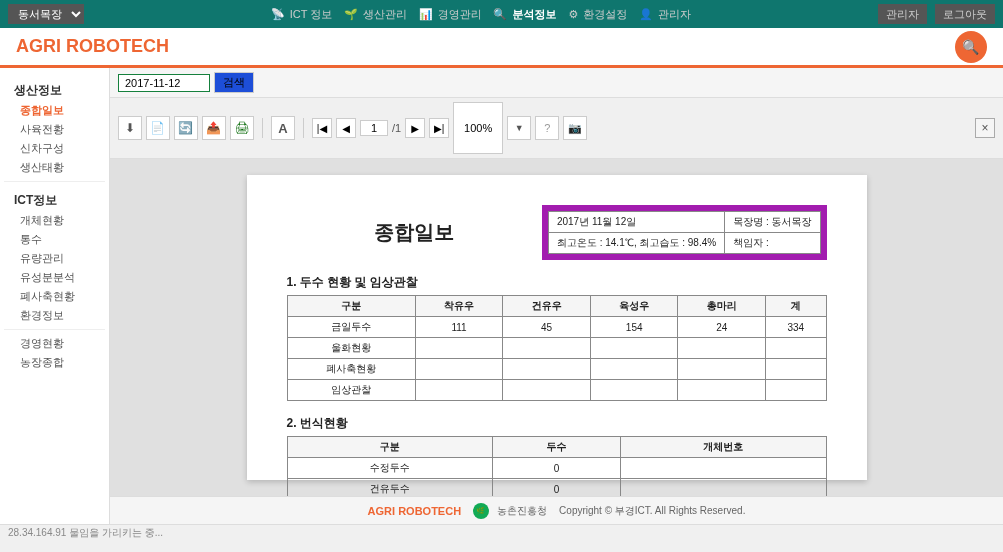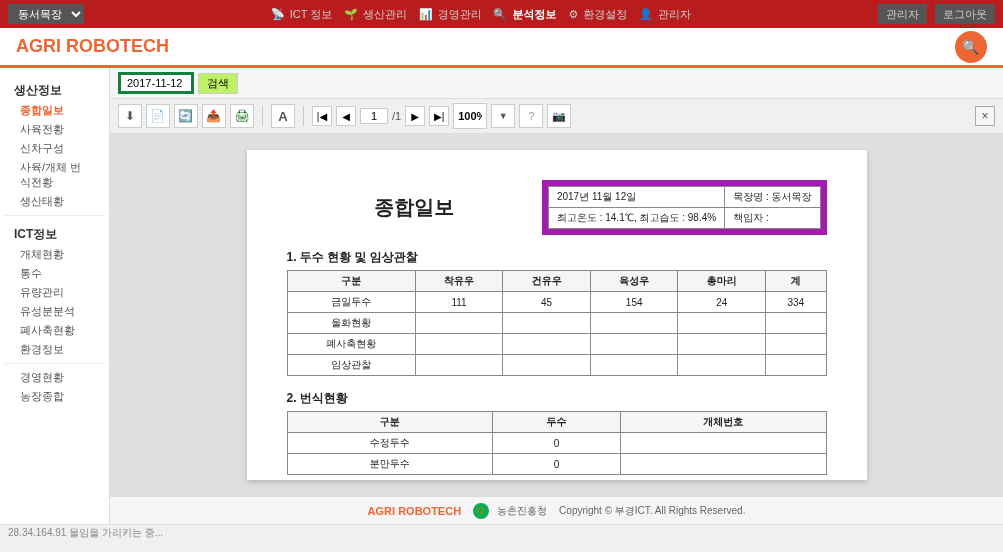--- a/index.html
+++ b/index.html
@@ -1,19 +1,19 @@
 <!DOCTYPE html>
 <html><head>
   <meta charset="utf-8">
   <style>
     * { margin: 0; padding: 0; box-sizing: border-box; }
     body { font-family: '맑은 고딕', 'Malgun Gothic', sans-serif; font-size: 12px; background: #f0f0f0; width: 1003px; height: 552px; overflow: hidden; }
 
     
-    .top-nav { background: #b91c1c; height: 28px; display: flex; align-items: center; padding: 0 8px; gap: 4px; }
+    .top-nav { background: #0f766e; height: 28px; display: flex; align-items: center; padding: 0 8px; gap: 4px; }
     .farm-select { background: #555; color: #fff; border: none; font-size: 11px; padding: 2px 6px; height: 20px; cursor: pointer; }
     .nav-spacer { flex: 1; }
     .top-nav-links { display: flex; gap: 12px; align-items: center; }
     .top-nav-link { color: #ccc; font-size: 11px; cursor: pointer; display: flex; align-items: center; gap: 3px; }
     .top-nav-link.active { color: #fff; font-weight: bold; }
     .top-nav-right { display: flex; gap: 8px; align-items: center; }
     .top-nav-btn { background: #555; color: #ccc; border: none; font-size: 11px; padding: 2px 8px; cursor: pointer; height: 20px; }
 
     
     .brand-bar { background: #fff; height: 40px; display: flex; align-items: center; padding: 0 16px; border-bottom: 3px solid #e63; }
@@ -30,34 +30,34 @@
     .sidebar-section-title { font-size: 12px; font-weight: bold; color: #333; padding: 6px 10px 2px; }
     .sidebar-item { font-size: 11px; color: #555; padding: 2px 16px; cursor: pointer; }
     .sidebar-item.active { color: #e63; font-weight: bold; }
     .sidebar-divider { height: 1px; background: #eee; margin: 4px 0; }
 
     
     .main-content { flex: 1; overflow: hidden; display: flex; flex-direction: column; background: #e8e8e8; position: relative; }
 
     
     .toolbar { background: #f5f5f5; border-bottom: 1px solid #ddd; padding: 4px 8px; display: flex; align-items: center; gap: 4px; }
-    .date-input { border: 3px solid #15803d; padding: 2px 6px; font-size: 11px; width: 76px; }
-    .search-btn { background: #bef264; border: 1px solid #ccc; padding: 2px 8px; font-size: 11px; cursor: pointer; }
+    .date-input { border: 1px solid #15803d; padding: 2px 6px; font-size: 11px; width: 92px; }
+    .search-btn { background: #1d4ed8; border: 1px solid #ccc; padding: 2px 8px; font-size: 11px; cursor: pointer; }
 
     
     .pdf-toolbar { background: #f0f0f0; border-bottom: 1px solid #ddd; padding: 4px 8px; display: flex; align-items: center; gap: 4px; }
     .pdf-icon-btn { width: 24px; height: 24px; border: 1px solid #ccc; background: #fff; cursor: pointer; display: flex; align-items: center; justify-content: center; font-size: 12px; color: #555; }
     .pdf-icon-btn.red { color: #e00; }
     .pdf-icon-btn.orange { color: #e63; }
     .pdf-icon-btn.blue { color: #00a; }
     .pdf-icon-btn.green { color: #060; }
     .pdf-divider { width: 1px; height: 20px; background: #ccc; margin: 0 4px; }
     .pdf-page-input { border: 1px solid #ccc; width: 28px; text-align: center; font-size: 11px; padding: 1px 2px; }
     .pdf-page-total { font-size: 11px; color: #555; }
-    .pdf-zoom { border: 1px solid #ccc; width: 34px; text-align: center; font-size: 11px; padding: 6px 4px; font-weight: bold; }
+    .pdf-zoom { border: 1px solid #ccc; width: 50px; text-align: center; font-size: 11px; padding: 19px 4px; }
     .pdf-close { margin-left: auto; width: 20px; height: 20px; border: 1px solid #aaa; background: #f5f5f5; cursor: pointer; display: flex; align-items: center; justify-content: center; font-size: 12px; color: #555; }
     .pdf-nav-btn { width: 20px; height: 20px; border: 1px solid #ccc; background: #fff; cursor: pointer; display: flex; align-items: center; justify-content: center; font-size: 10px; }
 
     
     .pdf-content { flex: 1; overflow-y: auto; padding: 16px; background: #e0e0e0; display: flex; justify-content: center; }
     .pdf-page { background: #fff; width: 620px; padding: 30px 40px; box-shadow: 0 2px 6px rgba(0,0,0,0.2); font-size: 11px; color: #222; }
 
     
     .report-header { display: flex; margin-bottom: 8px; }
     .report-title { font-size: 20px; font-weight: bold; flex: 1; display: flex; align-items: center; justify-content: center; }
@@ -133,21 +133,20 @@
   </div>
 </div>
 
 <div class="content-area">
 
   <div class="sidebar">
     <div class="sidebar-section-title">생산정보</div>
     <div class="sidebar-item active">종합일보</div>
     <div class="sidebar-item">사육전황</div>
     <div class="sidebar-item">신차구성</div>
-    <div class="sidebar-item">사육/개체 번식전황</div>
     <div class="sidebar-item">생산태황</div>
     <div class="sidebar-divider"></div>
     <div class="sidebar-section-title">ICT정보</div>
     <div class="sidebar-item">개체현황</div>
     <div class="sidebar-item">통수</div>
     <div class="sidebar-item">유량관리</div>
     <div class="sidebar-item">유성분분석</div>
     <div class="sidebar-item">폐사축현황</div>
     <div class="sidebar-item">환경정보</div>
     <div class="sidebar-divider"></div>
@@ -265,20 +264,25 @@
                 <th>개체번호</th>
               </tr>
             </thead>
             <tbody>
               <tr>
                 <td>수정두수</td>
                 <td>0</td>
                 <td></td>
               </tr>
               <tr>
+                <td>건유두수</td>
+                <td>0</td>
+                <td></td>
+              </tr>
+              <tr>
                 <td>분만두수</td>
                 <td>0</td>
                 <td></td>
               </tr>
             </tbody>
           </table>
         </div>
 
       </div>
     </div>

